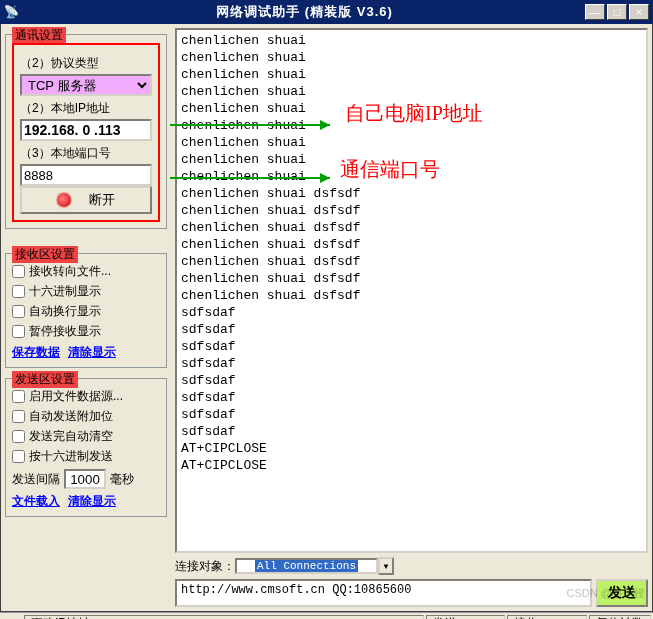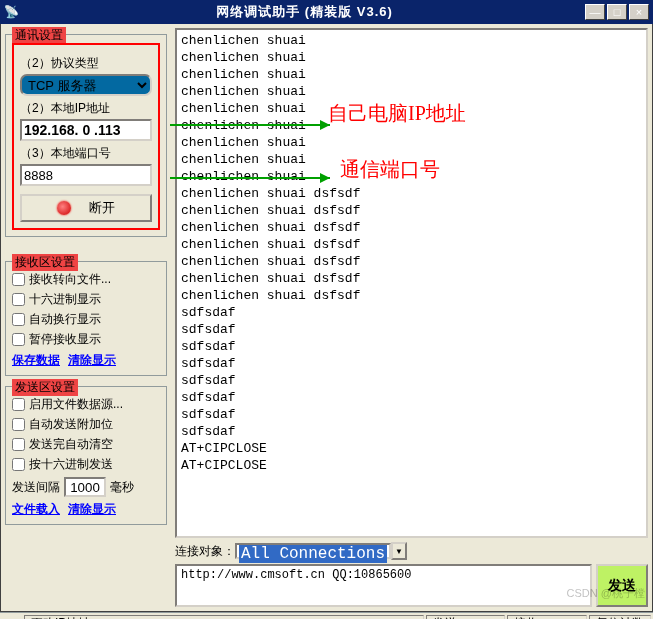--- a/index.html
+++ b/index.html
@@ -18,44 +18,44 @@
 
 .group { border: 1px solid #919b9c; padding: 6px 6px 6px 6px; position: relative; margin-top: 6px; }
 .group .legend { position: absolute; top: -8px; left: 6px; background: #ef4444; padding: 0 3px; font-size: 12px; }
 .group.rx { margin-top: 20px; }
 
 
 .highlight { border: 2px solid #ff0000; padding: 6px; margin-top: 2px; position: relative; }
 
 .lbl { margin: 4px 0 2px 0; font-size: 12px; }
 .select, .tinput { width: 100%; height: 22px; border: 2px inset #d4d0c8; background: #fff; font-family: inherit; font-size: 13px; padding: 0 2px; }
-.select { background: #0369a1; border-radius: 7px; }
+.select { background: #f0abfc; }
 .ipval { font-weight: bold; font-size: 14px; }
 
-.discbtn { width: 100%; height: 28px; margin-top: 8px; border: 2px outset #d4d0c8; background: #ece9d8; display: flex; align-items: center; justify-content: center; gap: 18px; cursor: pointer; font-size: 13px; }
+.discbtn { width: 100%; height: 28px; margin-top: 0; border: 2px outset #d4d0c8; background: #ece9d8; display: flex; align-items: center; justify-content: center; gap: 18px; cursor: pointer; font-size: 13px; }
 .reddot { width: 14px; height: 14px; border-radius: 50%; background: radial-gradient(circle at 40% 40%, #ff8080, #cc0000); box-shadow: 0 0 2px #f00; }
 
 .chk { display: flex; align-items: center; gap: 4px; margin: 3px 0; font-size: 12px; }
 .chk input { width: 13px; height: 13px; }
 
 .links { margin-top: 4px; display: flex; gap: 8px; font-size: 12px; }
 .links a { color: #0000ff; text-decoration: underline; cursor: pointer; font-weight: bold; }
 
 .interval-row { display: flex; align-items: center; gap: 4px; margin-top: 4px; font-size: 12px; }
 .interval-row input { width: 42px; height: 20px; border: 2px inset #d4d0c8; text-align: center; }
 
 .textarea { flex: 1; border: 2px inset #d4d0c8; background: #fff; font-family: "Courier New", monospace; font-size: 13px; padding: 2px 4px; overflow-y: auto; white-space: pre; line-height: 17px; position: relative; }
 
 .connrow { display: flex; align-items: center; font-size: 12px; }
-.connsel { background: #fff; border: 2px inset #d4d0c8; padding: 0 2px; font-family: "Courier New", monospace; height: 16px; font-size: 16px; }
+.connsel { background: #fff; border: 2px inset #d4d0c8; padding: 0 18px; font-family: "Courier New", monospace; height: 16px; font-size: 11px; }
 .connsel .selhl { background: #316ac5; color: #fff; padding: 0 2px; }
 .dropbtn { width: 16px; height: 18px; border: 2px outset #d4d0c8; background: #ece9d8; display: inline-flex; align-items: center; justify-content: center; font-size: 8px; }
 
 .sendrow { display: flex; gap: 4px; }
-.sendinput { flex: 1; height: 43px; border: 2px inset #d4d0c8; background: #fff; font-family: "Courier New", monospace; font-size: 12px; padding: 2px 4px; }
+.sendinput { flex: 1; height: 28px; border: 2px inset #d4d0c8; background: #fff; font-family: "Courier New", monospace; font-size: 12px; padding: 2px 4px; }
 .sendbtn { width: 52px; border: 2px outset #d4d0c8; background: #bef264; cursor: pointer; font-size: 14px; font-weight: bold; }
 
 .statusbar { height: 22px; border-top: 1px solid #919b9c; background: #ece9d8; display: flex; align-items: center; font-size: 12px; }
 .statusbar .cell { border: 1px inset #d4d0c8; height: 18px; display: flex; align-items: center; padding: 0 6px; margin-right: 2px; }
 .statusbar .cell.flex { flex: 1; }
 .gear { width: 16px; height: 16px; margin: 0 4px; background: radial-gradient(circle, #888 40%, transparent 41%); position: relative; }
 
 
 .anno { position: absolute; color: #ff0000; font-size: 20px; font-family: "SimSun"; pointer-events: none; }
 .arrow { position: absolute; pointer-events: none; }
@@ -197,20 +197,20 @@
   <div class="cell flex">更改IP地址</div>
   <div class="cell"><span>发送：</span>&nbsp;<span>1120</span></div>
   <div class="cell"><span>接收：</span>&nbsp;<span>1065</span></div>
   <div class="cell">复位计数</div>
 </div>
 
 <svg class="arrow" style="left:170px;top:115px;" width="170" height="20">
     <line x1="0" y1="10" x2="160" y2="10" stroke="#00a000" stroke-width="2"></line>
     <polygon points="160,10 150,5 150,15" fill="#00a000"></polygon>
   </svg>
-<div class="anno" style="left:328px;top:100px;">自己电脑IP地址</div>
+<div class="anno" style="left:345px;top:100px;">自己电脑IP地址</div>
 <svg class="arrow" style="left:170px;top:168px;" width="170" height="20">
     <line x1="0" y1="10" x2="160" y2="10" stroke="#00a000" stroke-width="2"></line>
     <polygon points="160,10 150,5 150,15" fill="#00a000"></polygon>
   </svg>
 <div class="anno" style="left:340px;top:156px;">通信端口号</div>
 
 <div class="watermark">CSDN @桃子樘</div>
 
 </body></html>

